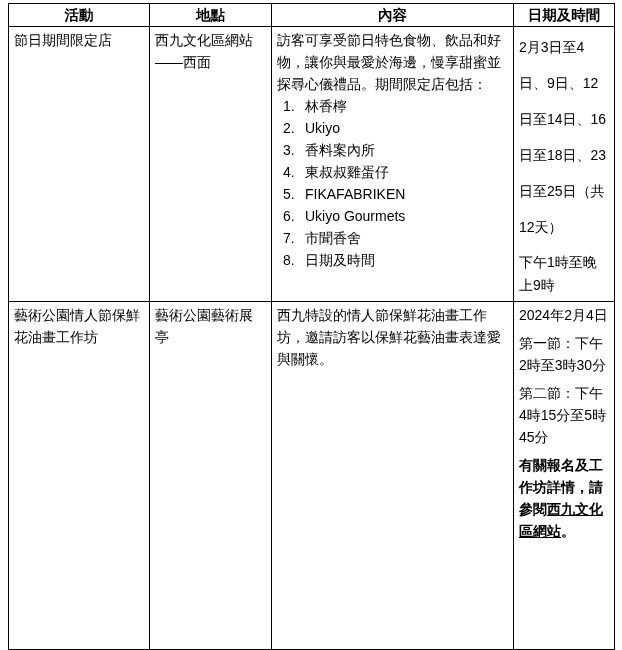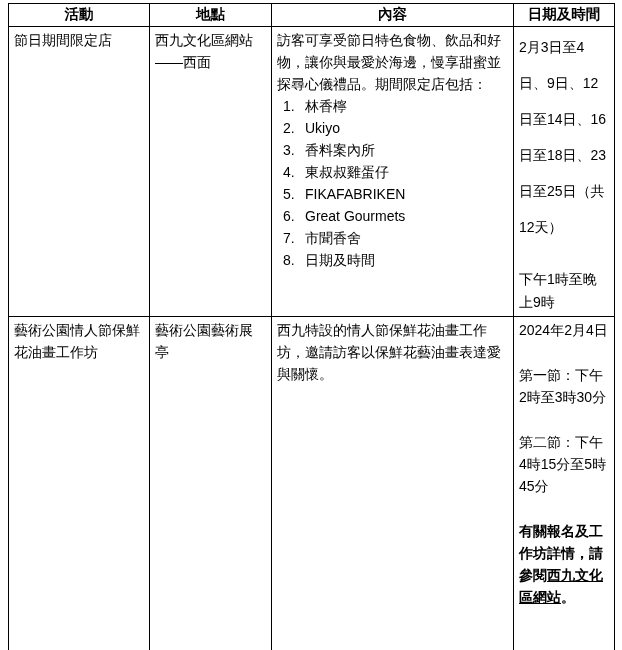--- a/index.html
+++ b/index.html
@@ -35,26 +35,25 @@
     background: #ffffff;
     word-break: break-word;
     overflow: hidden;
   }
   .doc-table th {
     font-weight: bold;
     text-align: center;
     height: 22px;
     padding: 0 10px;
     font-size: 14.5px;
-    font-family: Liberation Mono, monospace;
   }
   tr.row-popup  { height: 275px; }
   tr.row-workshop { height: 348px; }
   p { margin: 0; }
-  .para-gap { margin-top: 23px; }
+  .para-gap { margin-top: 6px; }
   .shop-list { margin-top: 0; padding-left: 6px; }
   .list-item { display: flex; }
   .list-num { flex: 0 0 22px; width: 22px; }
   .date-cell-popup p { line-height: 36px; }
   .date-cell-popup p.time-para { line-height: 23px; }
   .date-cell-workshop p { line-height: 22px; }
   .reg-para { line-height: 22px; font-weight: bold; }
   .site-link {
     text-decoration: underline;
     color: #000000;
@@ -104,21 +103,21 @@
         <div class="list-item">
           <span class="list-num">4.</span>
           <span>東叔叔雞蛋仔</span>
         </div>
         <div class="list-item">
           <span class="list-num">5.</span>
           <span>FIKAFABRIKEN</span>
         </div>
         <div class="list-item">
           <span class="list-num">6.</span>
-          <span>Great Gourmets</span>
+          <span>Ukiyo Gourmets</span>
         </div>
         <div class="list-item">
           <span class="list-num">7.</span>
           <span>市聞香舍</span>
         </div>
         <div class="list-item">
           <span class="list-num">8.</span>
           <span>日期及時間</span>
         </div>
       </div>

